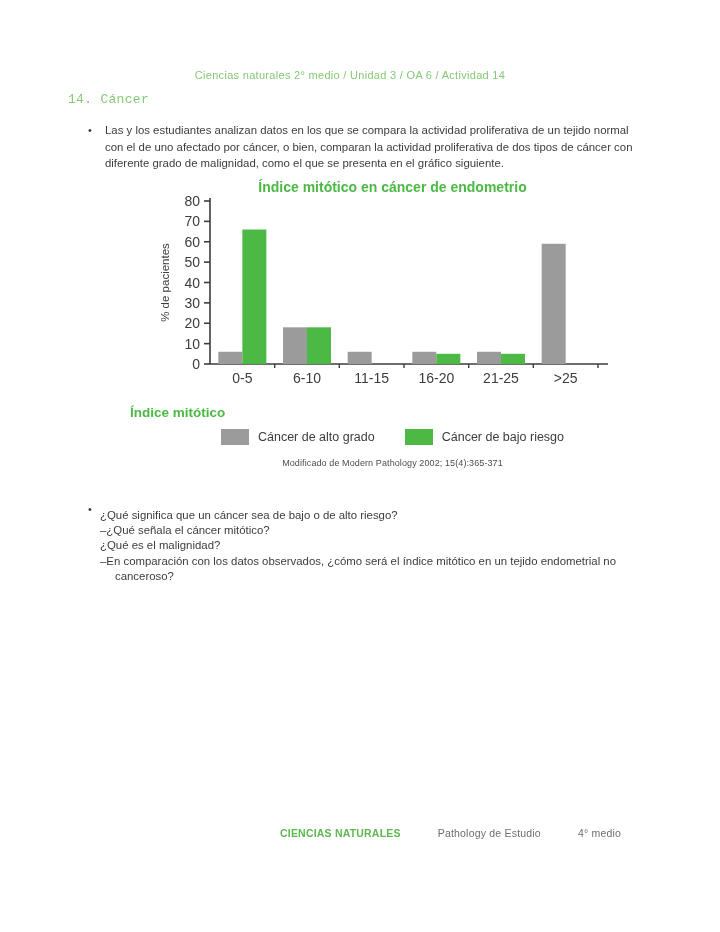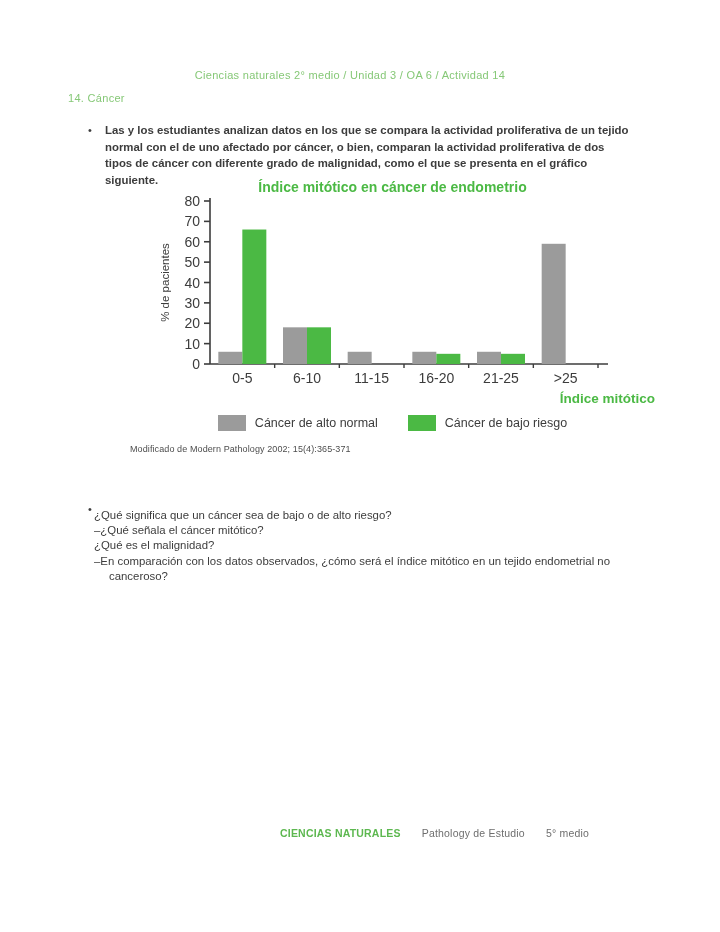--- a/index.html
+++ b/index.html
@@ -5,49 +5,49 @@
   html,body{margin:0;padding:0;background:#ffffff;}
   .page{
     position:relative;width:720px;height:932px;background:#ffffff;overflow:hidden;
     font-family:"Liberation Sans", sans-serif;color:#3c3c3c;
   }
   .doc-header{
     position:absolute;top:69px;left:0;width:700px;text-align:center;
     font-size:11px;letter-spacing:.3px;color:var(--light-green);
   }
   .section-heading{
-    position:absolute;top:92px;left:68px;font-size:11px;letter-spacing:.3px;color:var(--light-green);
+    position:absolute;top:92px;left:68px;font-size:13px;letter-spacing:.3px;color:var(--light-green);font-family:Liberation Mono, monospace;
   }
   .bullet-block{position:absolute;}
   .bullet-glyph{position:absolute;left:0;top:0;font-size:11px;color:#3c3c3c;}
   .intro{top:122px;left:88px;width:545px;font-size:11.4px;line-height:16.6px;}
-  .intro .bullet-text{display:block;padding-left:17px;font-weight:bold;}
+  .intro .bullet-text{display:block;padding-left:17px;}
   .chart-block{position:absolute;top:179px;left:130px;width:525px;}
   .chart-title{
     text-align:center;font-weight:bold;font-size:14px;color:var(--green);margin-bottom:0;
   }
   .chart-svg{display:block;margin-left:25px;}
   .chart-xlabel{
-    text-align:right;font-weight:bold;font-size:13.5px;color:var(--green);margin-top:4px;
+    text-align:left;font-weight:bold;font-size:13.5px;color:var(--green);margin-top:18px;
   }
   .chart-legend{
     display:flex;justify-content:center;align-items:center;gap:30px;margin-top:9px;
     font-size:12.5px;color:#3c3c3c;
   }
   .legend-item{display:flex;align-items:center;gap:9px;}
   .legend-swatch{width:28px;height:16px;display:inline-block;}
   .chart-source{
-    text-align:left;font-size:9px;color:#4d4d4d;margin-top:13px;letter-spacing:.1px;
+    text-align:center;font-size:9px;color:#4d4d4d;margin-top:13px;letter-spacing:.1px;
   }
   .questions{top:503px;left:88px;width:578px;font-size:11.4px;}
   .q-lead{padding-left:17px;line-height:14px;}
-  .q-items{margin-left:6px;margin-top:5px;}
+  .q-items{margin-left:12px;margin-top:5px;}
   .q-item{line-height:15.2px;padding-left:15px;text-indent:-15px;}
   .footer{
-    position:absolute;top:827px;left:280px;display:flex;gap:21px;
+    position:absolute;top:827px;left:280px;display:flex;gap:37px;
     font-size:10.5px;color:#6e6e6e;letter-spacing:.2px;
   }
   .footer-brand{color:var(--footer-green);font-weight:bold;}
 </style>
 </head>
 <body>
 
 <div class="page">
 
   <div class="doc-header">Ciencias naturales 2° medio / Unidad 3 / OA 6 / Actividad 14</div>
@@ -106,21 +106,21 @@
         <rect x="386.6666666666667" y="48.787499999999994" width="24" height="120.2125" fill="#9b9b9b"></rect>
         <text x="410.6666666666667" y="188" text-anchor="middle" font-size="14" fill="#3c3c3c">&gt;25</text>
         <text x="14" y="87.5" text-anchor="middle" font-size="11.5" fill="#3c3c3c" transform="rotate(-90 14 87.5)">% de pacientes</text>
       </svg>
 
     <div class="chart-xlabel">Índice mitótico</div>
 
     <div class="chart-legend">
       <div class="legend-item">
         <span class="legend-swatch" style="background: rgb(155, 155, 155);"></span>
-        <span>Cáncer de alto normal</span>
+        <span>Cáncer de alto grado</span>
       </div>
       <div class="legend-item">
         <span class="legend-swatch" style="background: rgb(75, 185, 68);"></span>
         <span>Cáncer de bajo riesgo</span>
       </div>
     </div>
 
     <div class="chart-source">Modificado de Modern Pathology 2002; 15(4):365-371</div>
   </div>
 
@@ -130,16 +130,16 @@
       <div class="q-item">¿Qué significa que un cáncer sea de bajo o de alto riesgo?</div>
       <div class="q-item">–¿Qué señala el cáncer mitótico?</div>
       <div class="q-item">¿Qué es el malignidad?</div>
       <div class="q-item">–En comparación con los datos observados, ¿cómo será el índice mitótico en un tejido endometrial no canceroso?</div>
     </div>
   </div>
 
   <div class="footer">
     <span class="footer-brand">CIENCIAS NATURALES</span>
     <span>Pathology de Estudio</span>
-    <span>5° medio</span>
+    <span>4° medio</span>
   </div>
 
 </div>
 
 </body></html>

